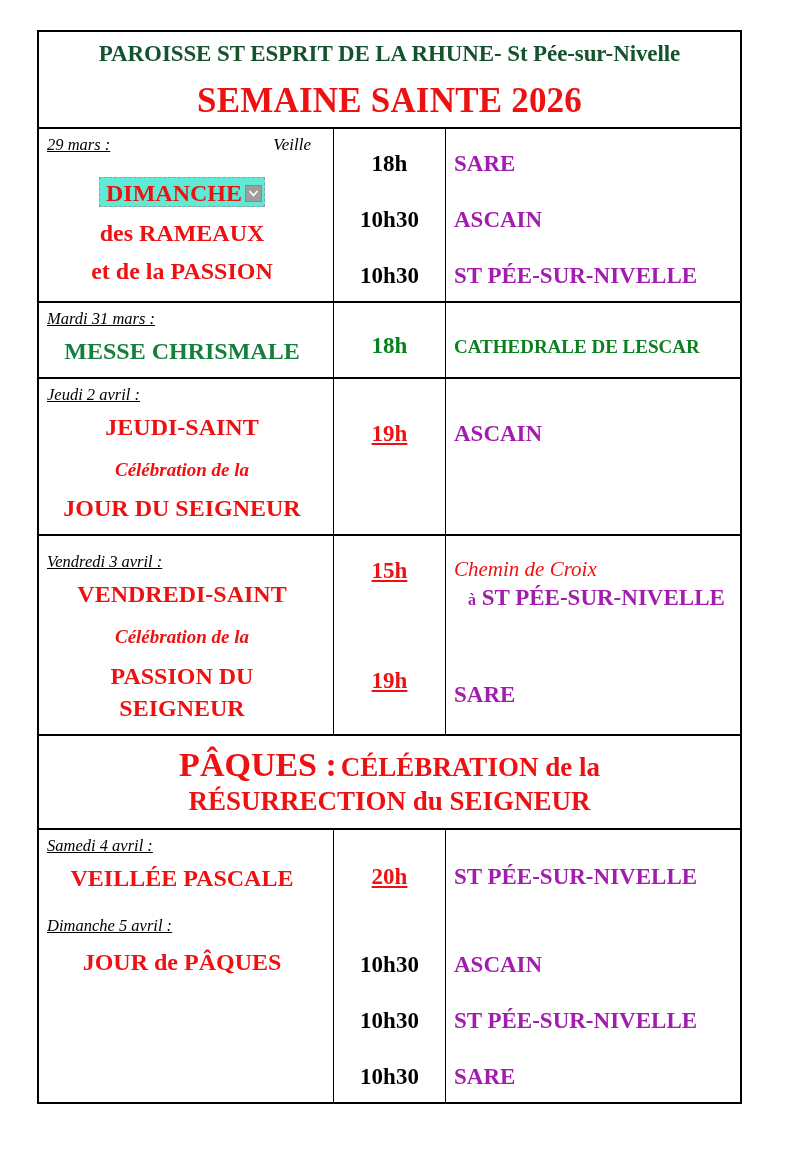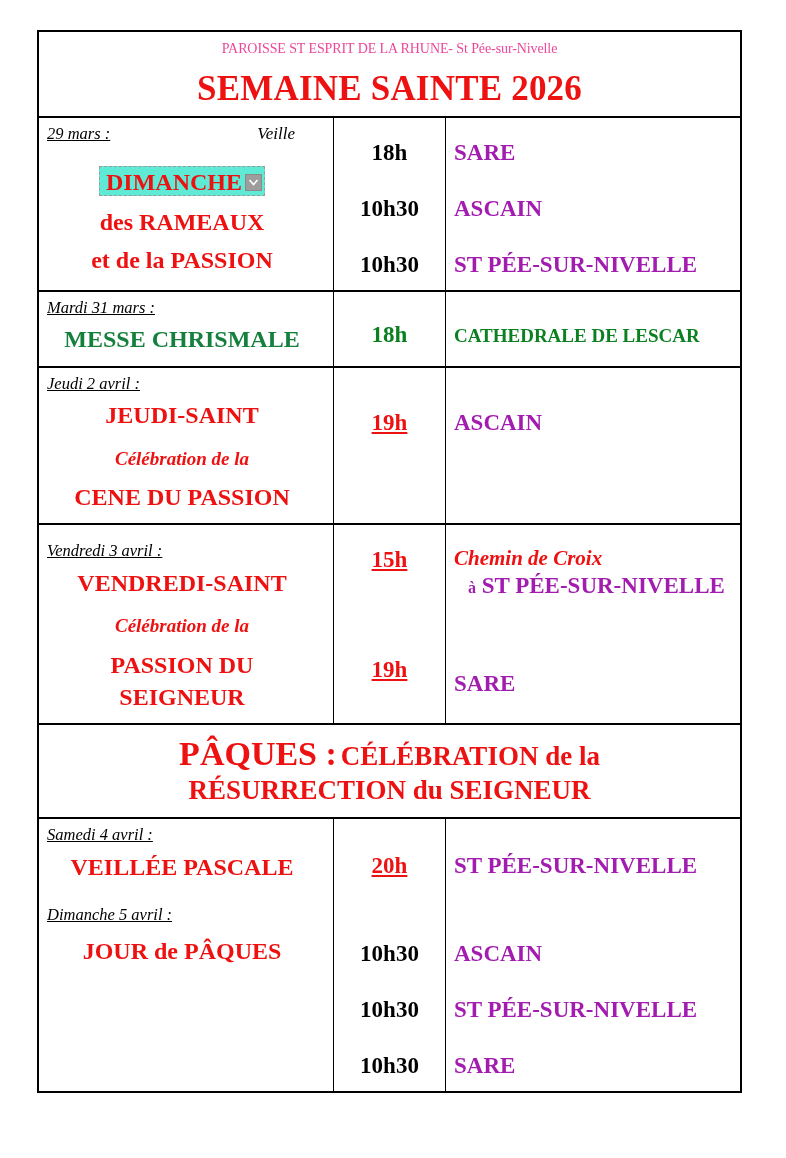--- a/index.html
+++ b/index.html
@@ -62,23 +62,23 @@
   }
 
   
   .header-cell {
     width: 100%;
     box-sizing: border-box;
     padding: 8px 6px 6px 6px;
     text-align: center;
   }
   .title-line1 {
-    color: #ec4899;
-    font-weight: normal;
-    font-size: 14px;
+    color: #14532d;
+    font-weight: bold;
+    font-size: 23px;
     line-height: 1.24;
     letter-spacing: -0.1px;
     white-space: nowrap;
   }
   .title-line2 {
     color: #ee1111;
     font-weight: bold;
     font-size: 35px;
     line-height: 1.16;
     margin-top: 12px;
@@ -92,21 +92,21 @@
     font-weight: normal;
     color: #000000;
     text-decoration: underline;
     display: inline-block;
   }
   .veille {
     font-style: italic;
     font-size: 17px;
     color: #000000;
     float: right;
-    margin-right: 22px;
+    margin-right: 6px;
   }
   .date-row { overflow: hidden; line-height: 1.2; }
 
   .event-main {
     color: #ee1111;
     font-weight: bold;
     font-size: 24px;
     text-align: center;
     line-height: 1.34;
   }
@@ -132,21 +132,21 @@
   .place {
     font-weight: bold;
     font-size: 23px;
     color: #a21caf;
     line-height: 1.3;
     white-space: nowrap;
   }
   .place.green { color: #0a8020; font-size: 19px; }
   .place-note {
     color: #ee1111;
-    font-weight: bold;
+    font-weight: normal;
     font-style: italic;
     font-size: 21px;
     line-height: 1.25;
     white-space: nowrap;
   }
   .place-indent { padding-left: 14px; }
   .small-a { font-size: 16px; font-weight: bold; }
 
   
   .field-box {
@@ -288,21 +288,21 @@
     <div class="row">
       <div class="col-event">
         <div class="date-row">
           <span class="date-label">Jeudi 2 avril :</span>
         </div>
         <div class="gap-6"></div>
         <div class="event-main">JEUDI-SAINT</div>
         <div class="gap-14"></div>
         <div class="event-sub">Célébration de la</div>
         <div class="gap-10"></div>
-        <div class="event-main">CENE DU PASSION</div>
+        <div class="event-main">JOUR DU SEIGNEUR</div>
       </div>
 
       <div class="col-time">
         <div class="gap-34"></div>
         <div class="time red">19h</div>
       </div>
 
       <div class="col-place">
         <div class="gap-34"></div>
         <div class="place">ASCAIN</div>

